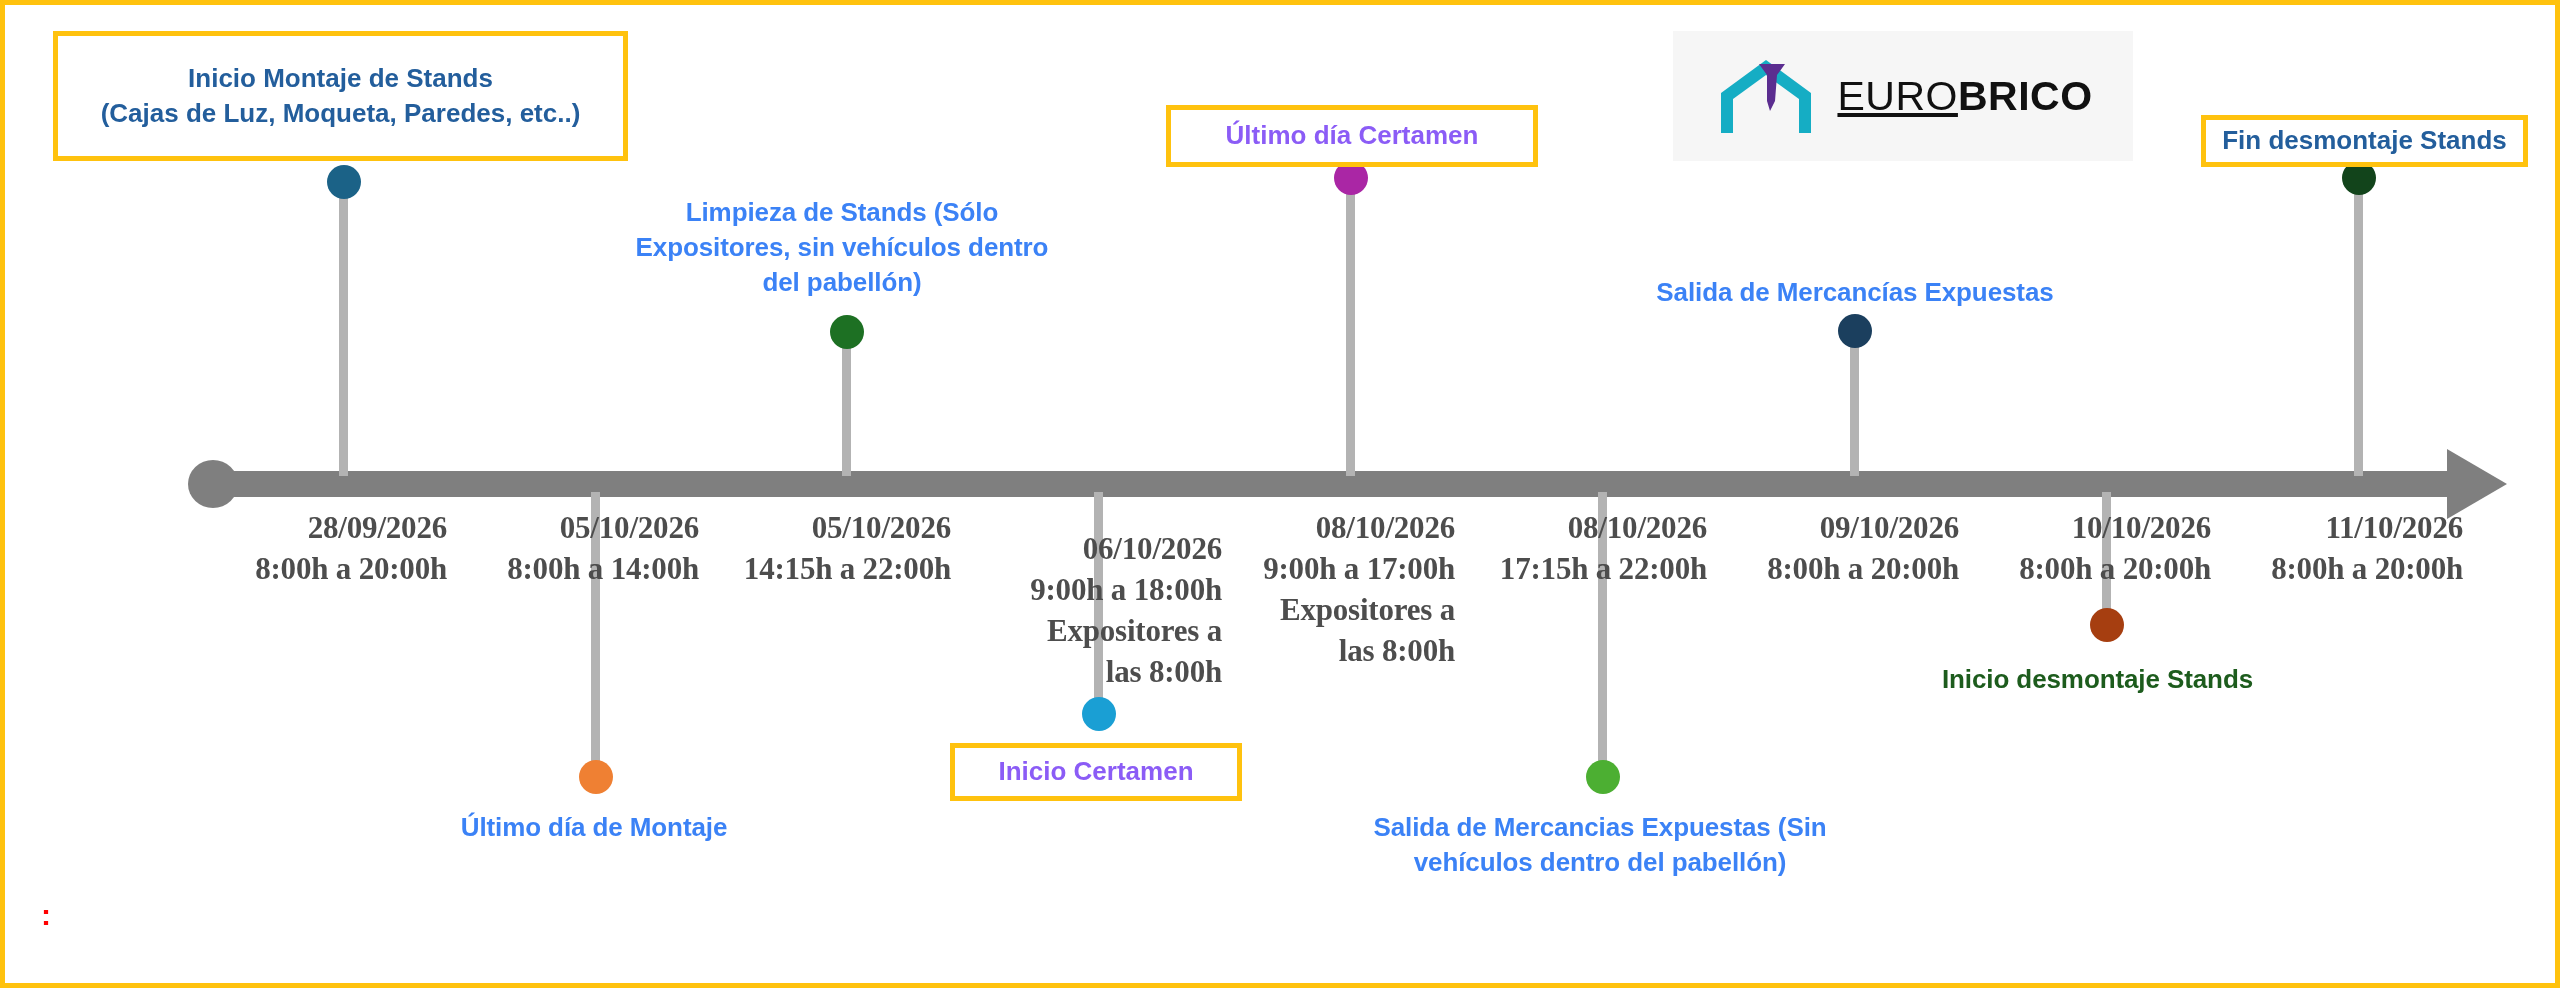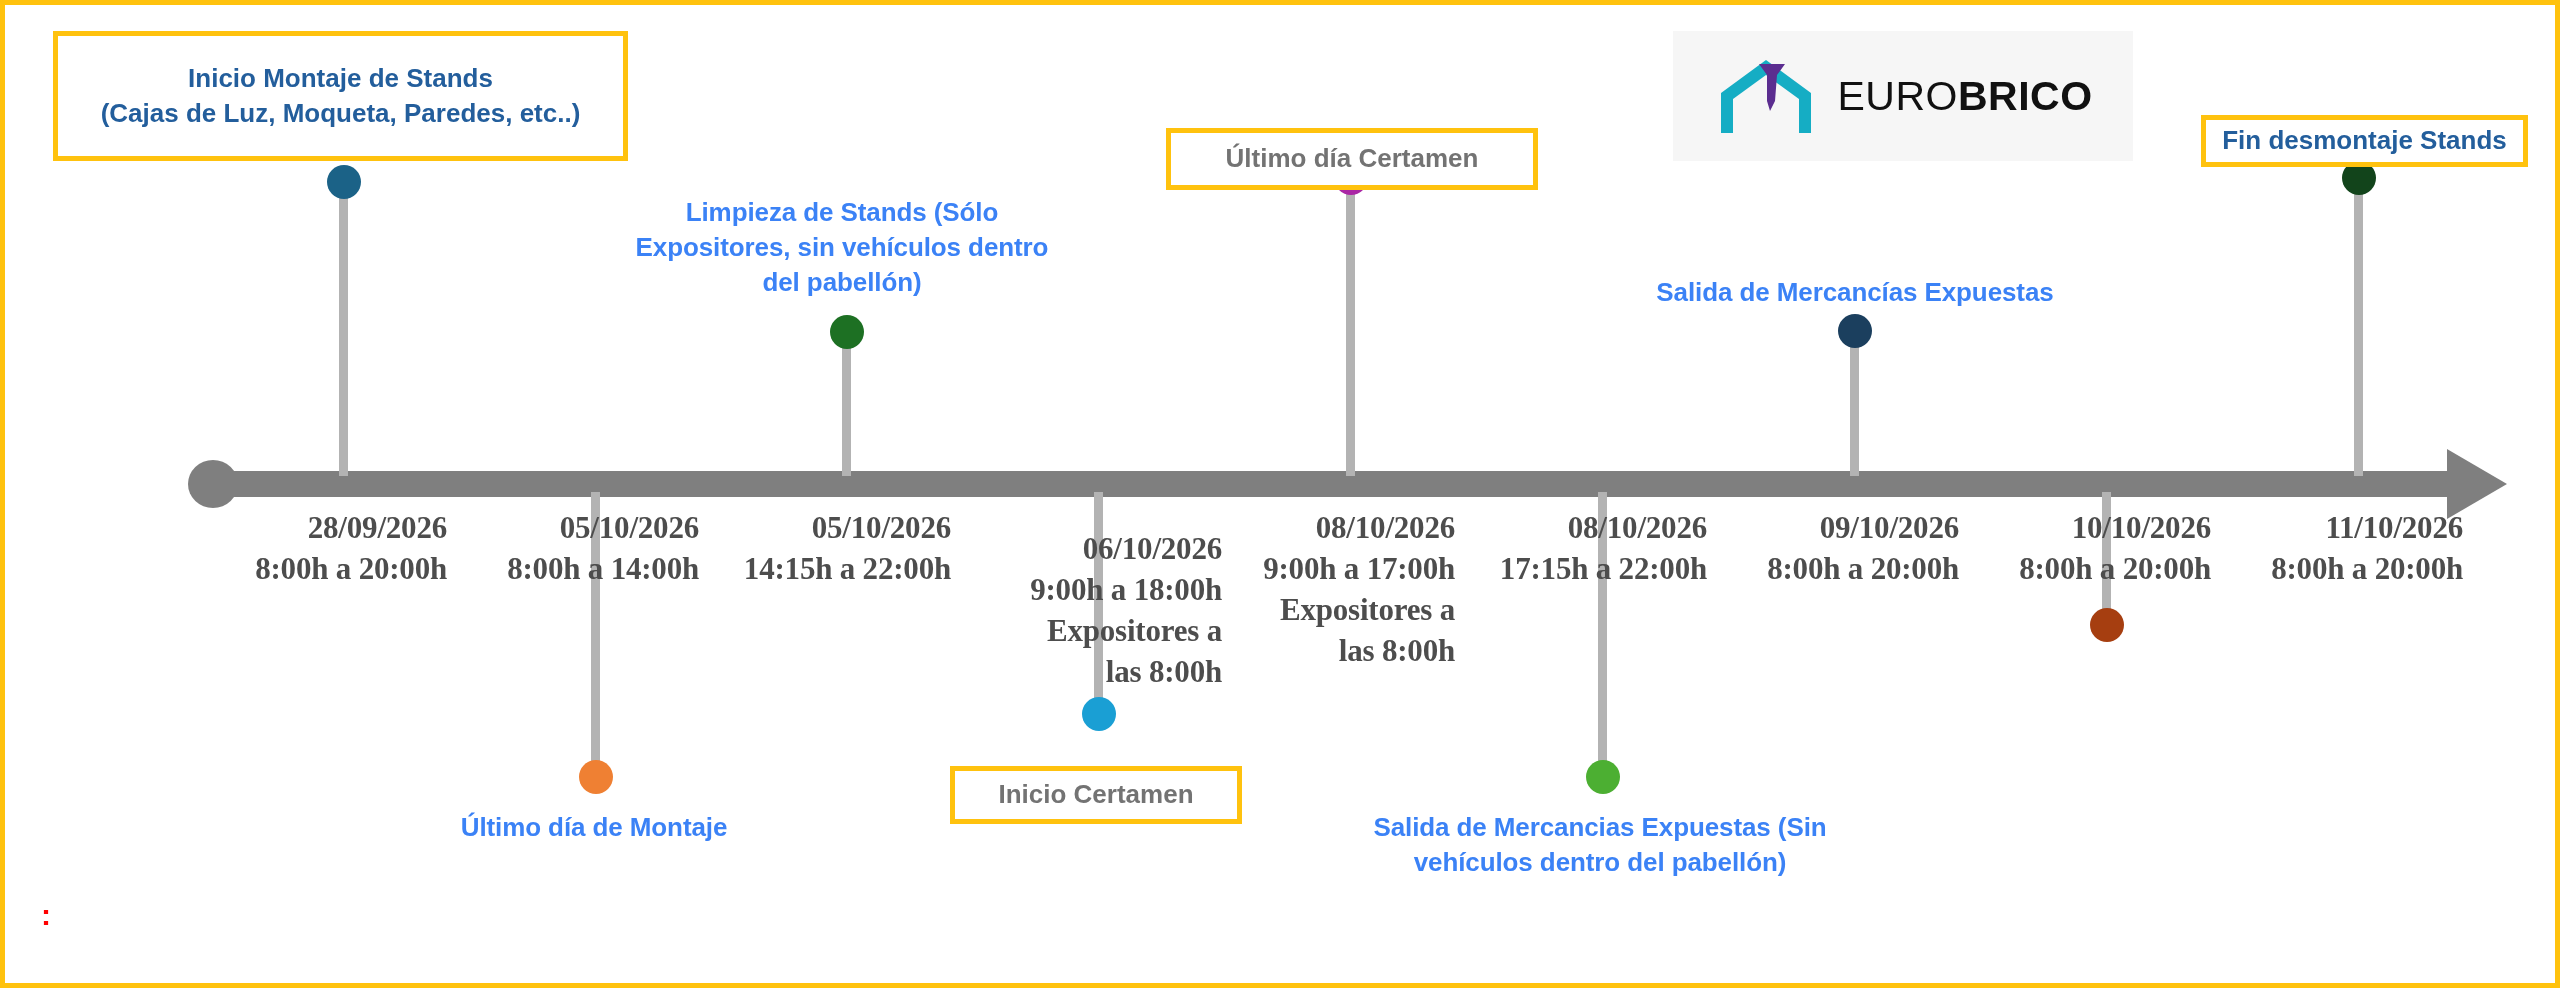--- a/index.html
+++ b/index.html
@@ -76,42 +76,42 @@
     font-size:26px;
     font-weight:bold;
     line-height:1.36;
     color:#235e9c;
     display:flex;
     align-items:center;
     justify-content:center;
     flex-direction:column;
     padding:20px 14px;
   }
-  .boxcap.red{color:#737373;margin-top:23px;}
+  .boxcap.red{color:#8b5cf6;}
   .boxcap .ln{display:block;white-space:nowrap;}
 
   
   .logo-box{
     position:absolute;
     left:1668px; top:26px;
     width:460px; height:130px;
     background:#f6f6f6;
     display:flex;align-items:center;justify-content:center;
     gap:18px;
   }
   .logo-mark{width:106px;height:86px;flex:none;}
   .logo-text{
     font-family:"Liberation Sans","DejaVu Sans",sans-serif;
     font-size:41px;
     color:#111111;
     letter-spacing:0.5px;
     white-space:nowrap;
   }
   .logo-text b{font-weight:bold;}
-  .logo-text span{font-weight:normal;}
+  .logo-text span{font-weight:normal;text-decoration:underline;}
 
   
   .stray-colon{
     position:absolute;
     left:36px; top:895px;
     color:#ff0000;
     font-size:30px;
     font-weight:bold;
     line-height:1;
   }
@@ -217,20 +217,23 @@
 
   <div class="caption" style="left:1345px; top:805px; width:500px;">
     <span class="ln">Salida de Mercancias Expuestas</span>
     <span class="ln">(Sin vehículos dentro del pabellón)</span>
   </div>
 
   <div class="caption" style="left:1625px; top:270px; width:450px;">
     <span class="ln">Salida de Mercancías Expuestas</span>
   </div>
 
+  <div class="caption green" style="left:1890px; top:657px; width:405px;">
+    <span class="ln">Inicio desmontaje Stands</span>
+  </div>
 
   <div class="boxcap" style="left:2196px; top:110px; width:327px; height:52px;">
     <span class="ln">Fin desmontaje Stands</span>
   </div>
 
   <div class="stray-colon">:</div>
 
 </div>
 
 </body></html>

